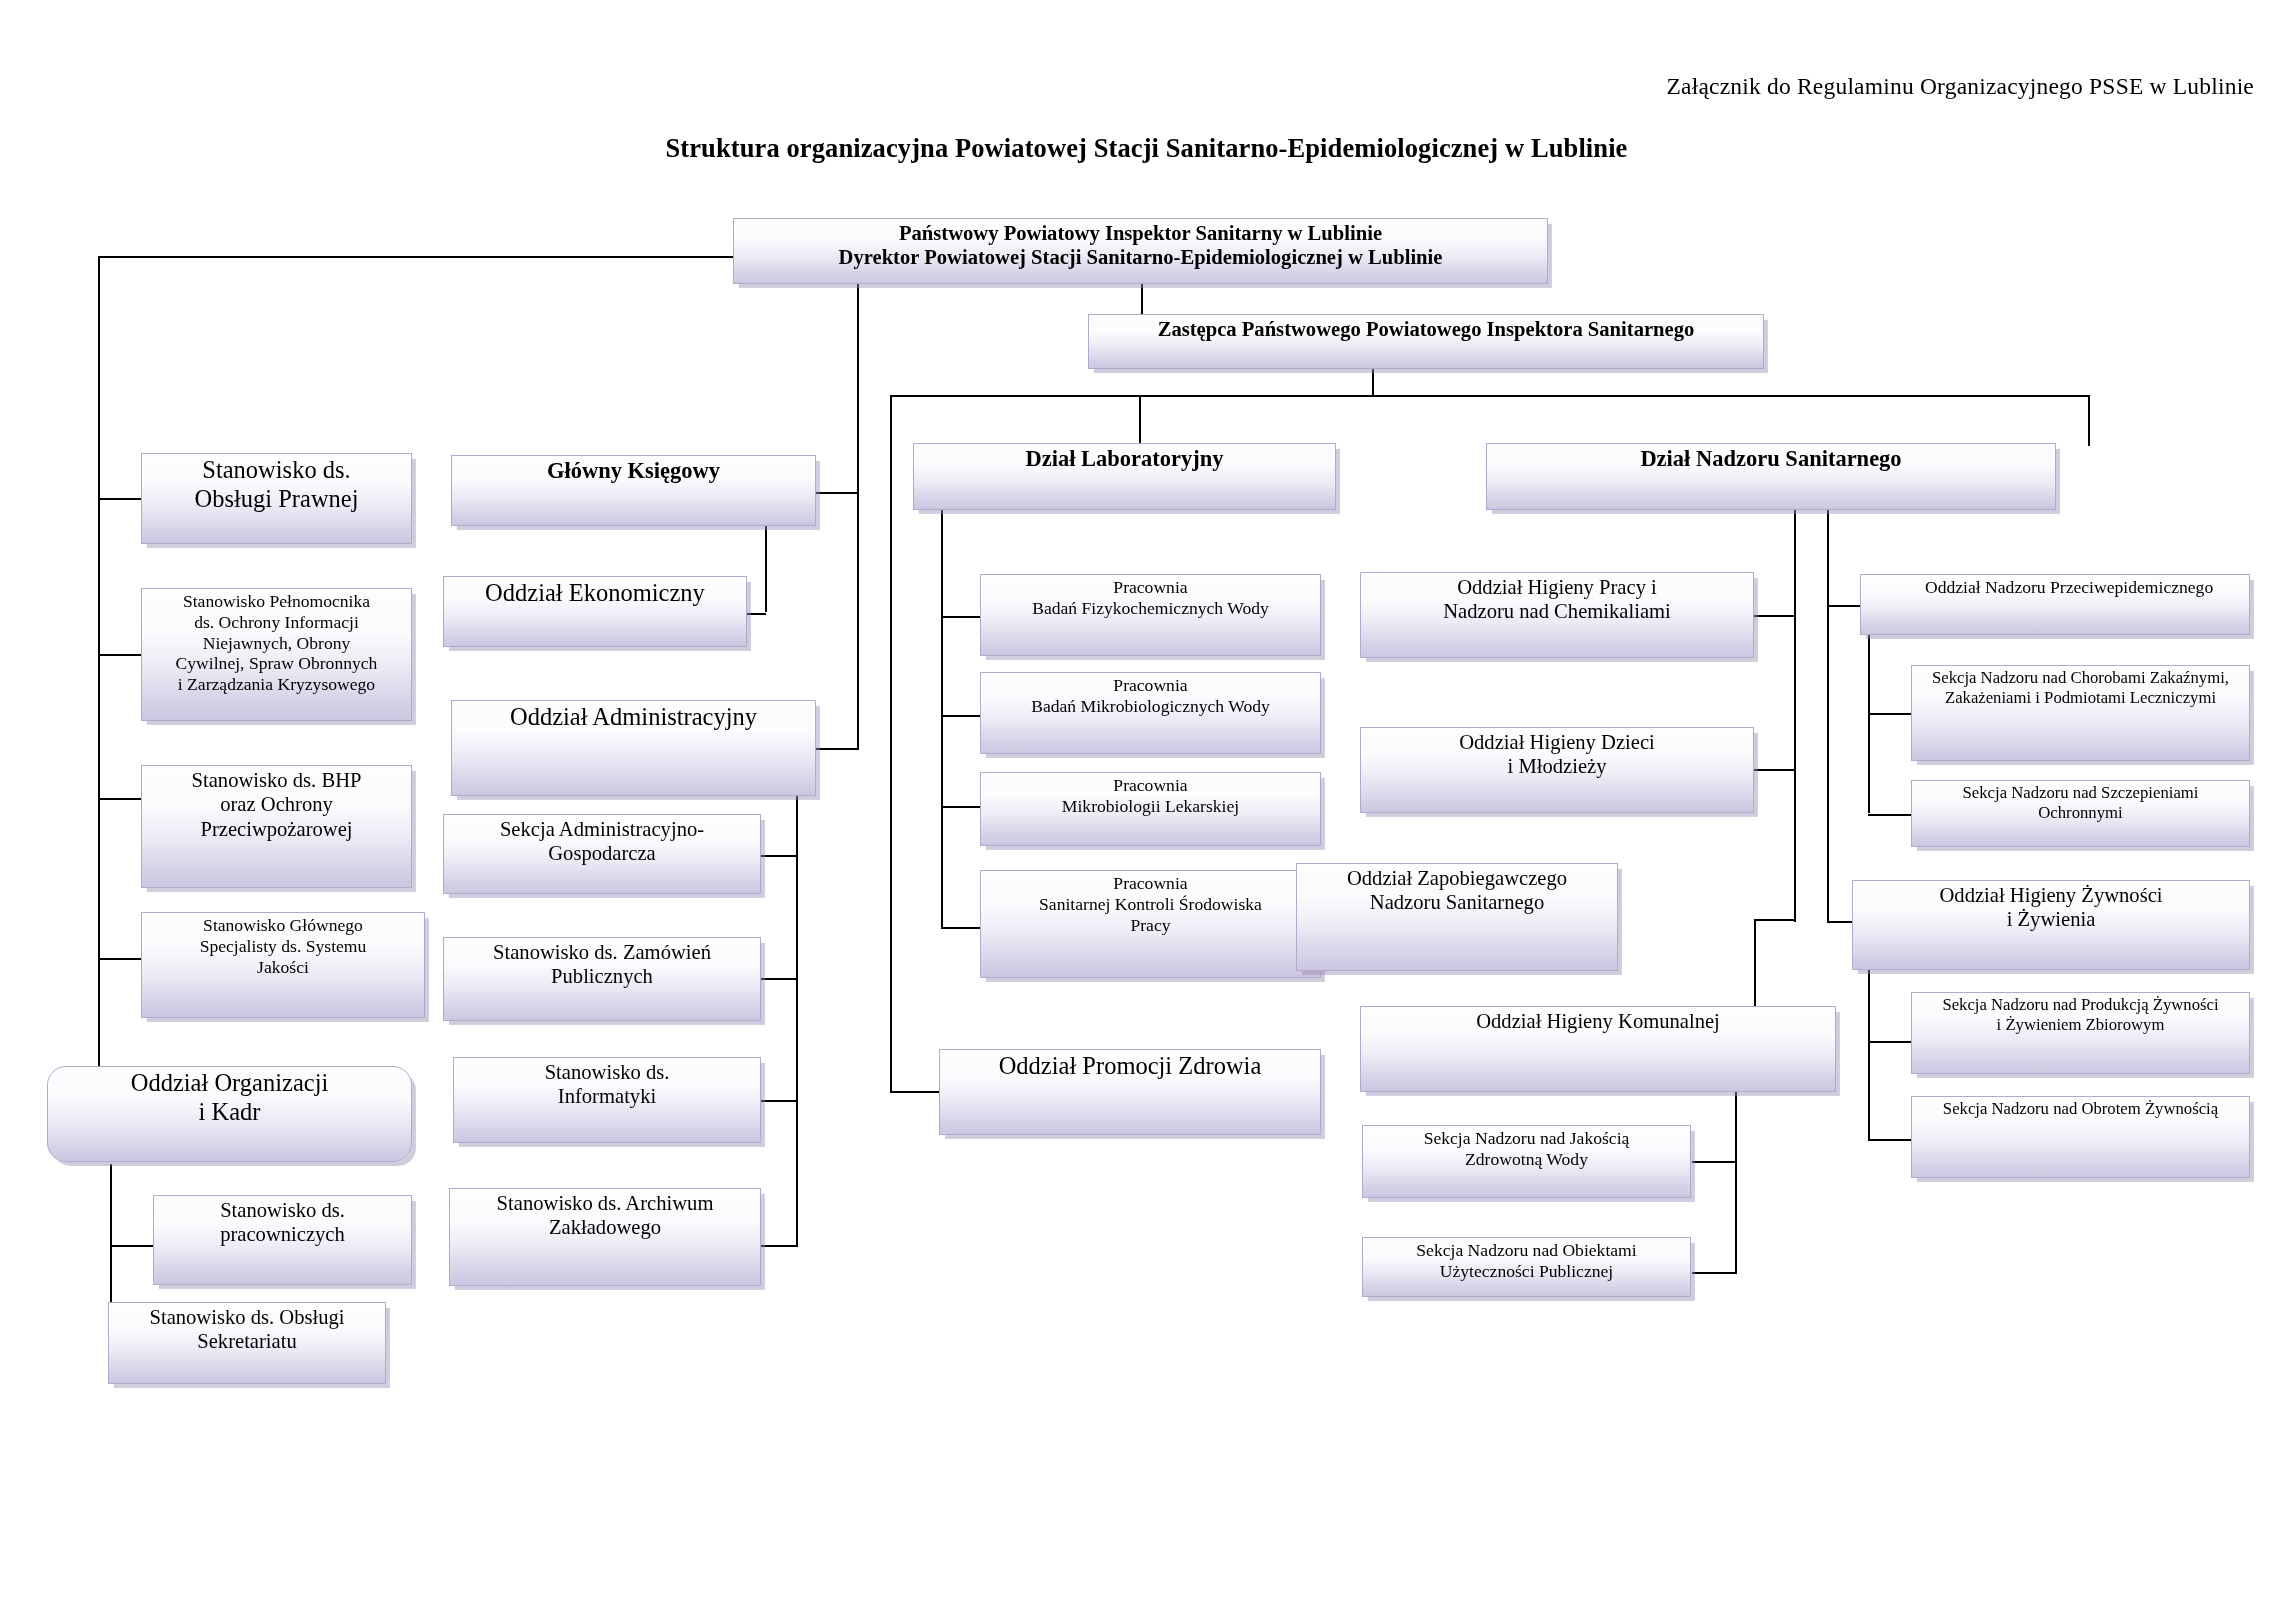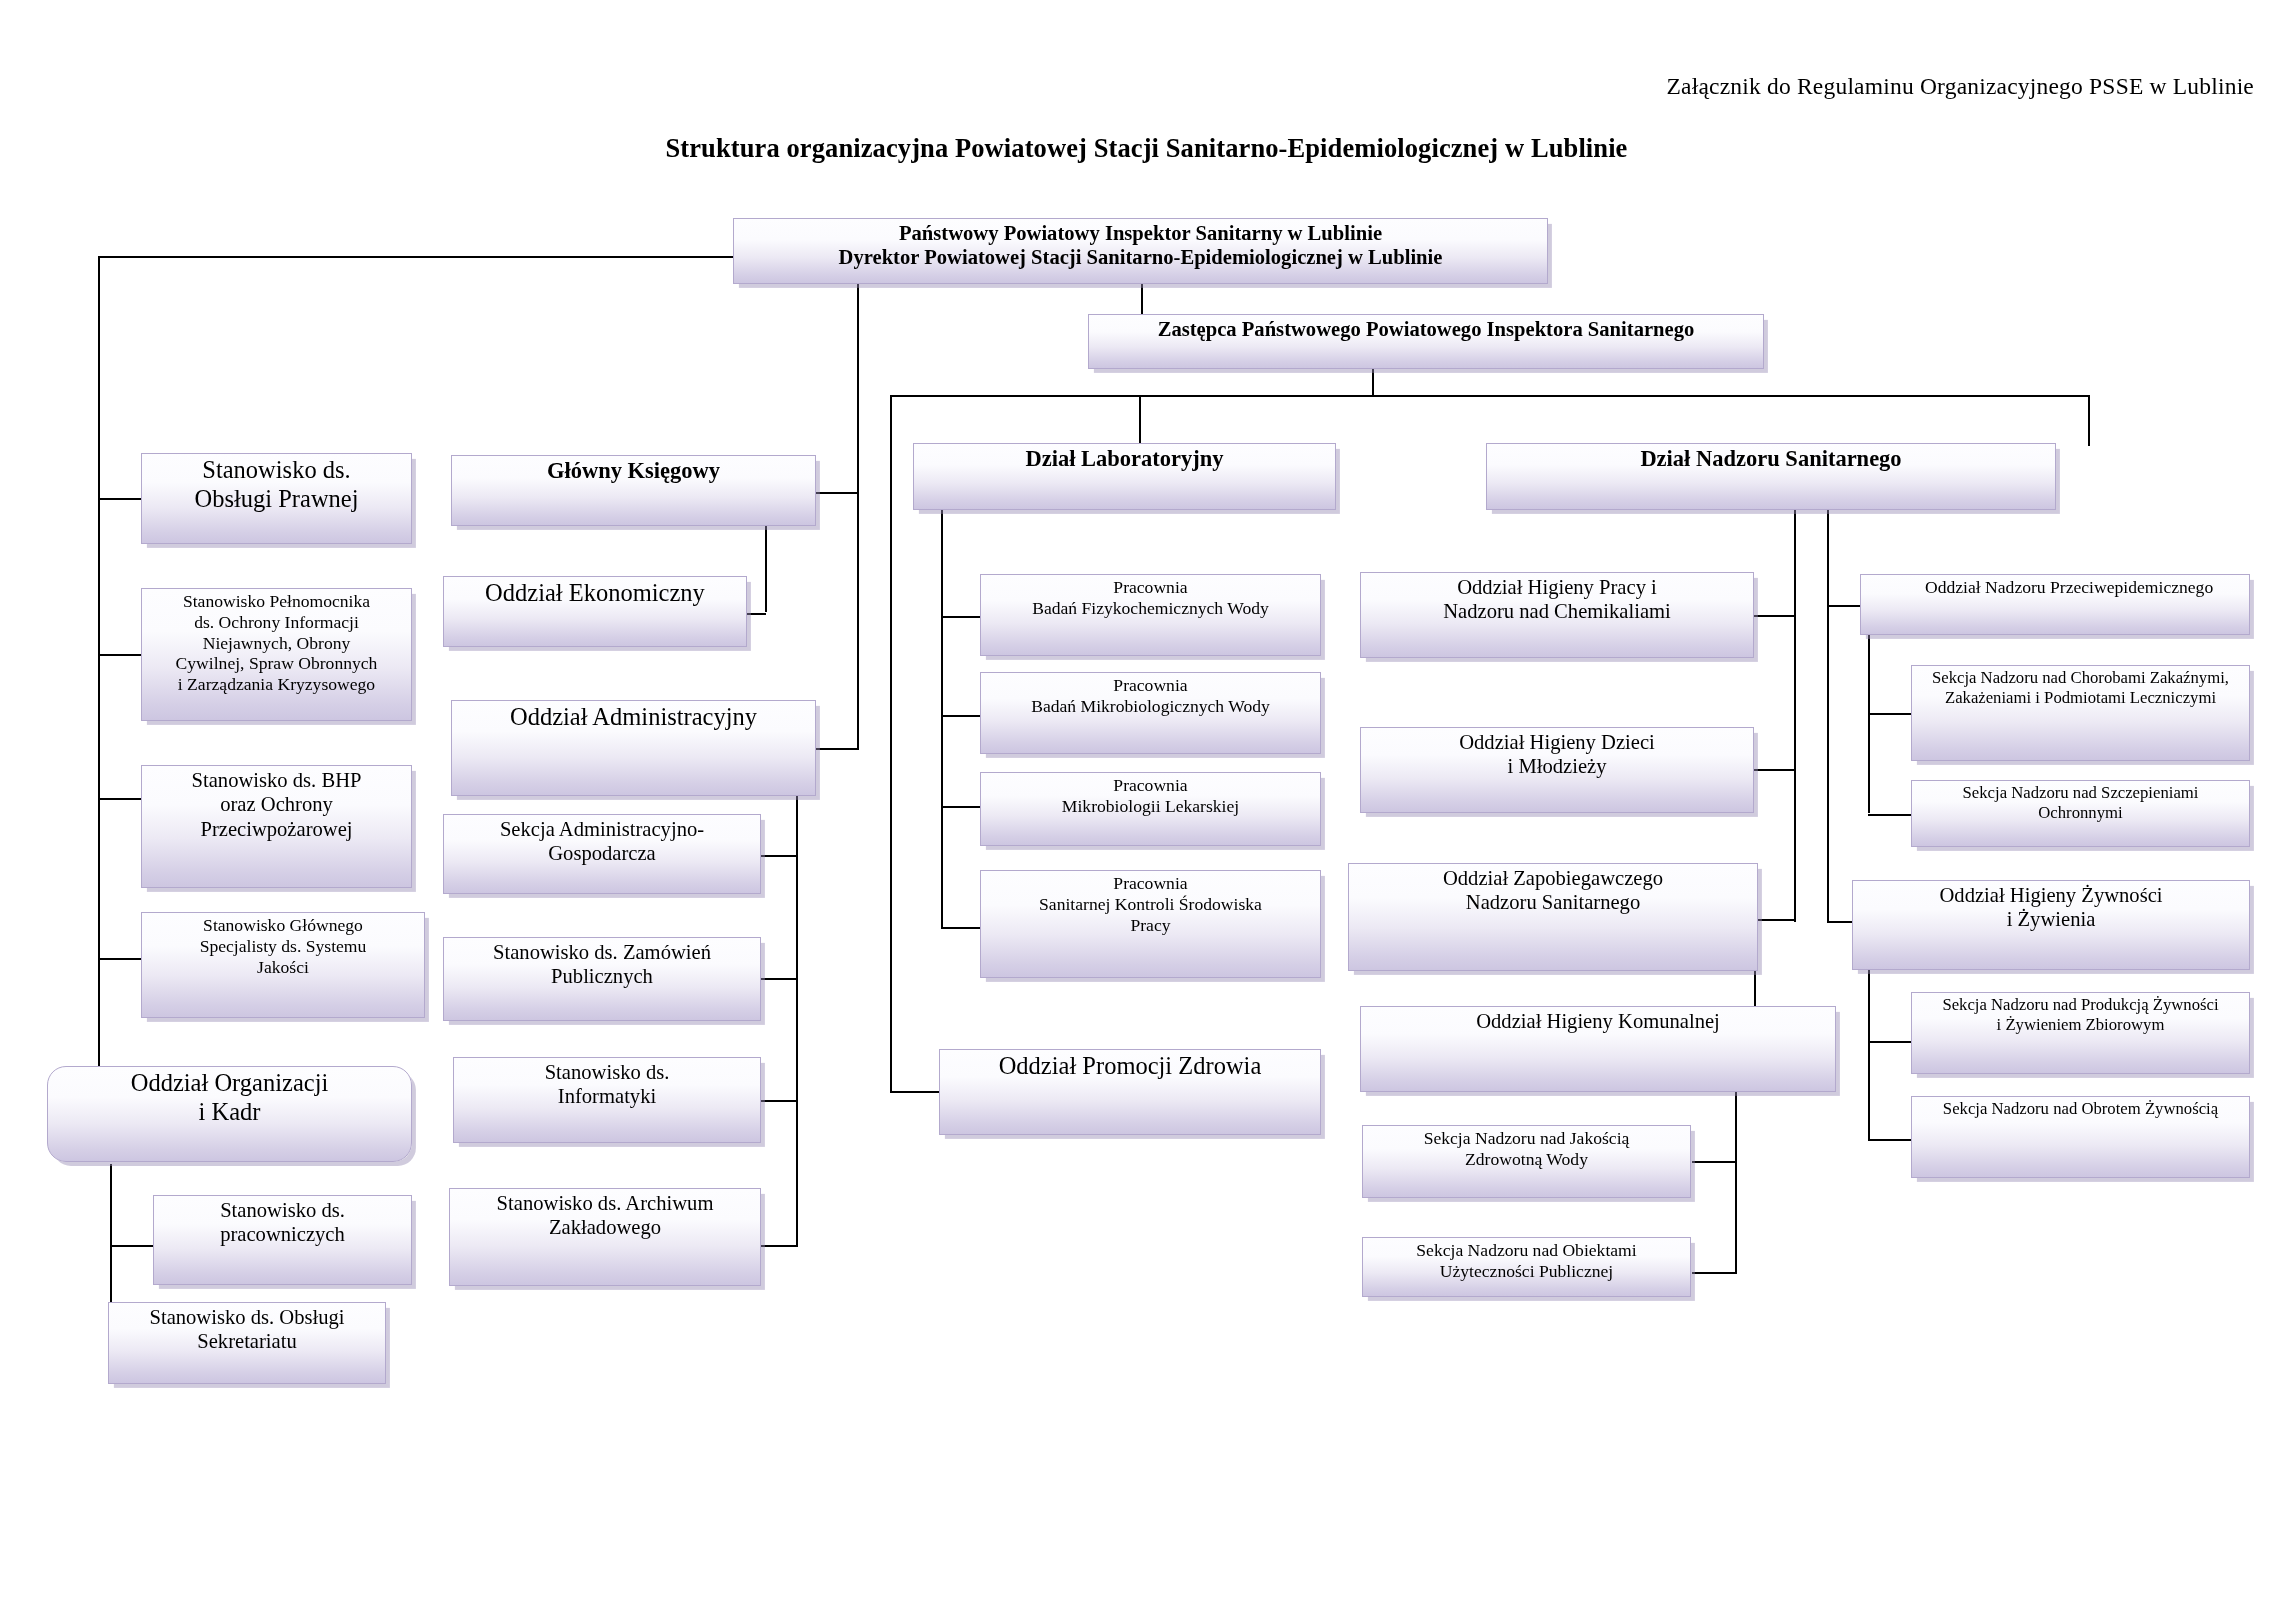--- a/index.html
+++ b/index.html
@@ -238,21 +238,21 @@
   <div class="box fs-s" style="left:1360px;top:572px;width:394px;height:86px;">
     <span class="t">Oddział Higieny Pracy i
 Nadzoru nad Chemikaliami</span>
   </div>
 
   <div class="box fs-s" style="left:1360px;top:727px;width:394px;height:86px;">
     <span class="t">Oddział Higieny Dzieci
 i Młodzieży</span>
   </div>
 
-  <div class="box fs-s" style="left:1348px;top:863px;width:410px;height:108px;">
+  <div class="box fs-s" style="left:1296px;top:863px;width:322px;height:108px;">
     <span class="t">Oddział Zapobiegawczego
 Nadzoru Sanitarnego</span>
   </div>
 
   <div class="box fs-s" style="left:1360px;top:1006px;width:476px;height:86px;">
     <span class="t">Oddział Higieny Komunalnej</span>
   </div>
 
   <div class="box fs-xs" style="left:1362px;top:1125px;width:329px;height:73px;">
     <span class="t">Sekcja Nadzoru nad Jakością

